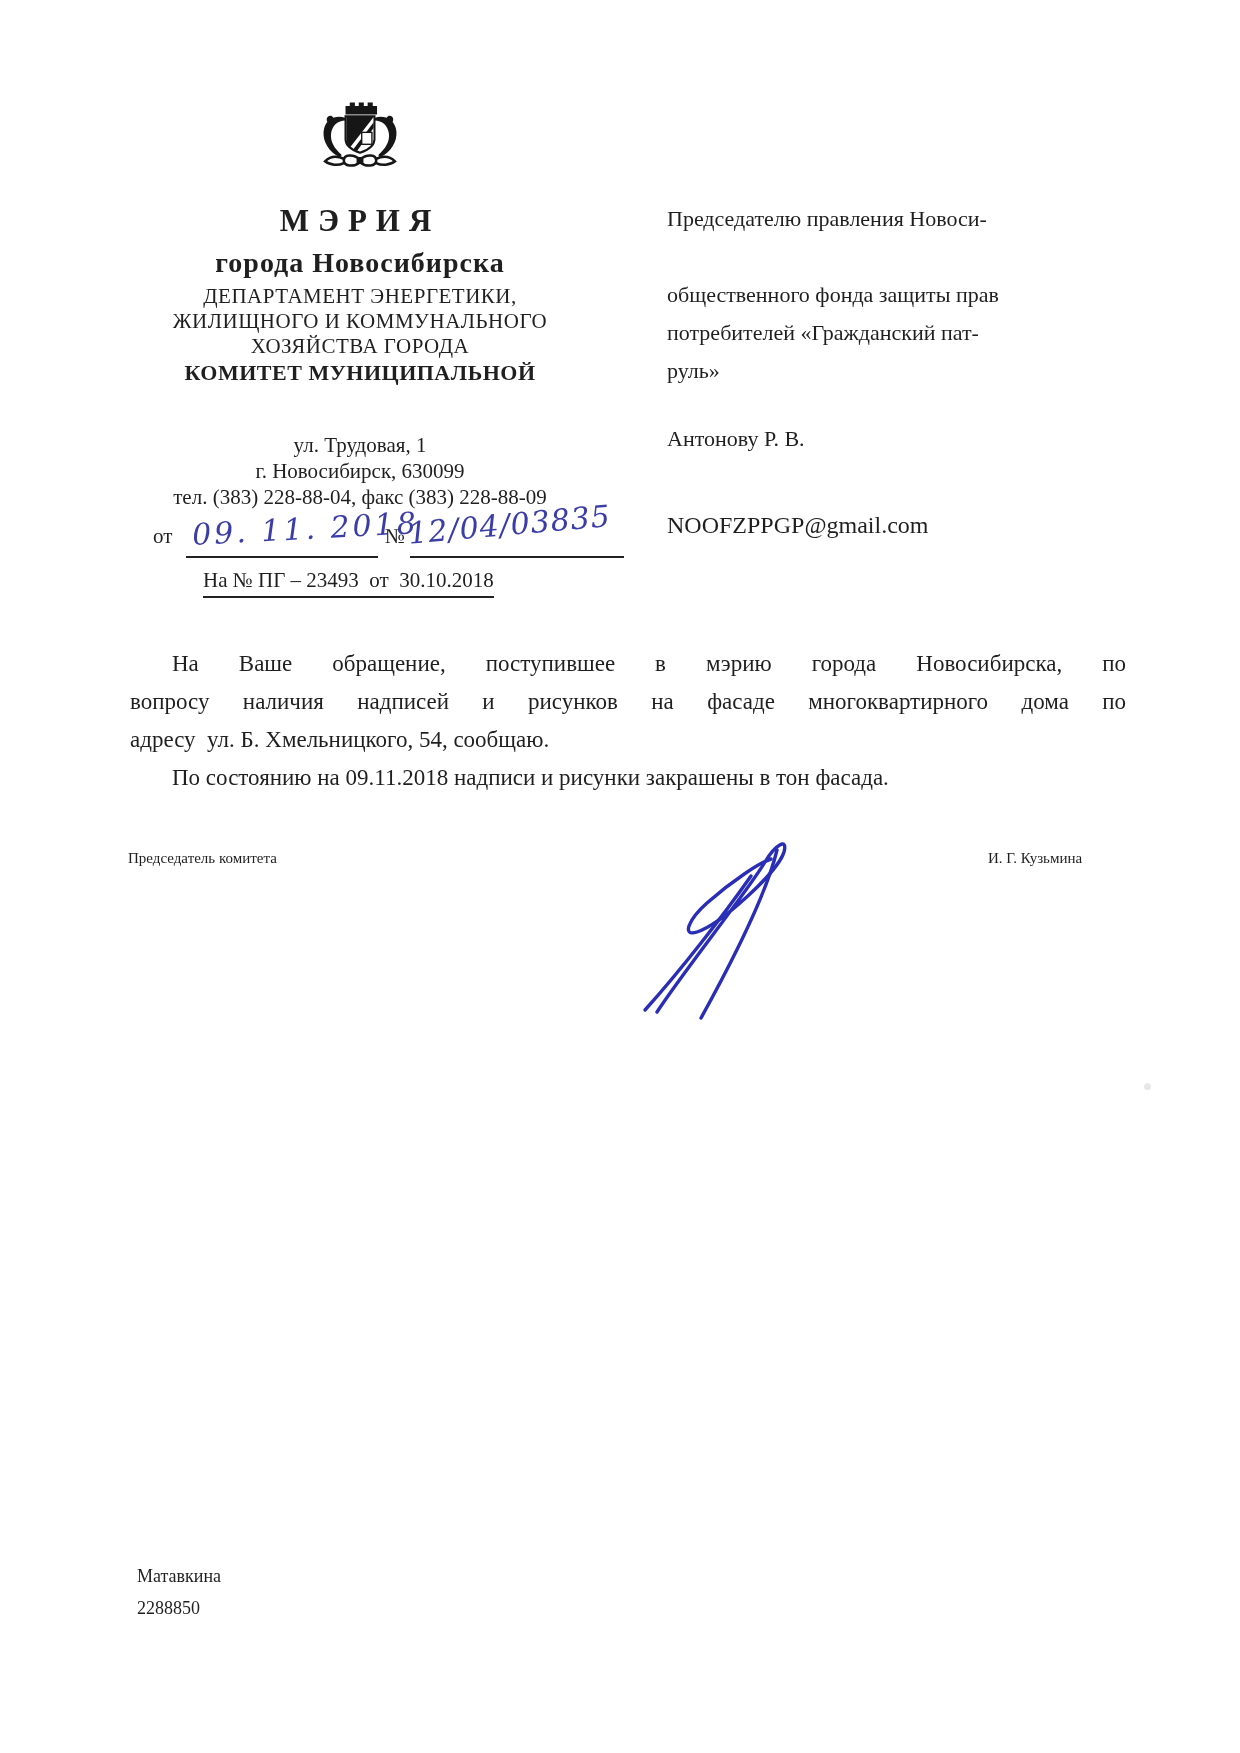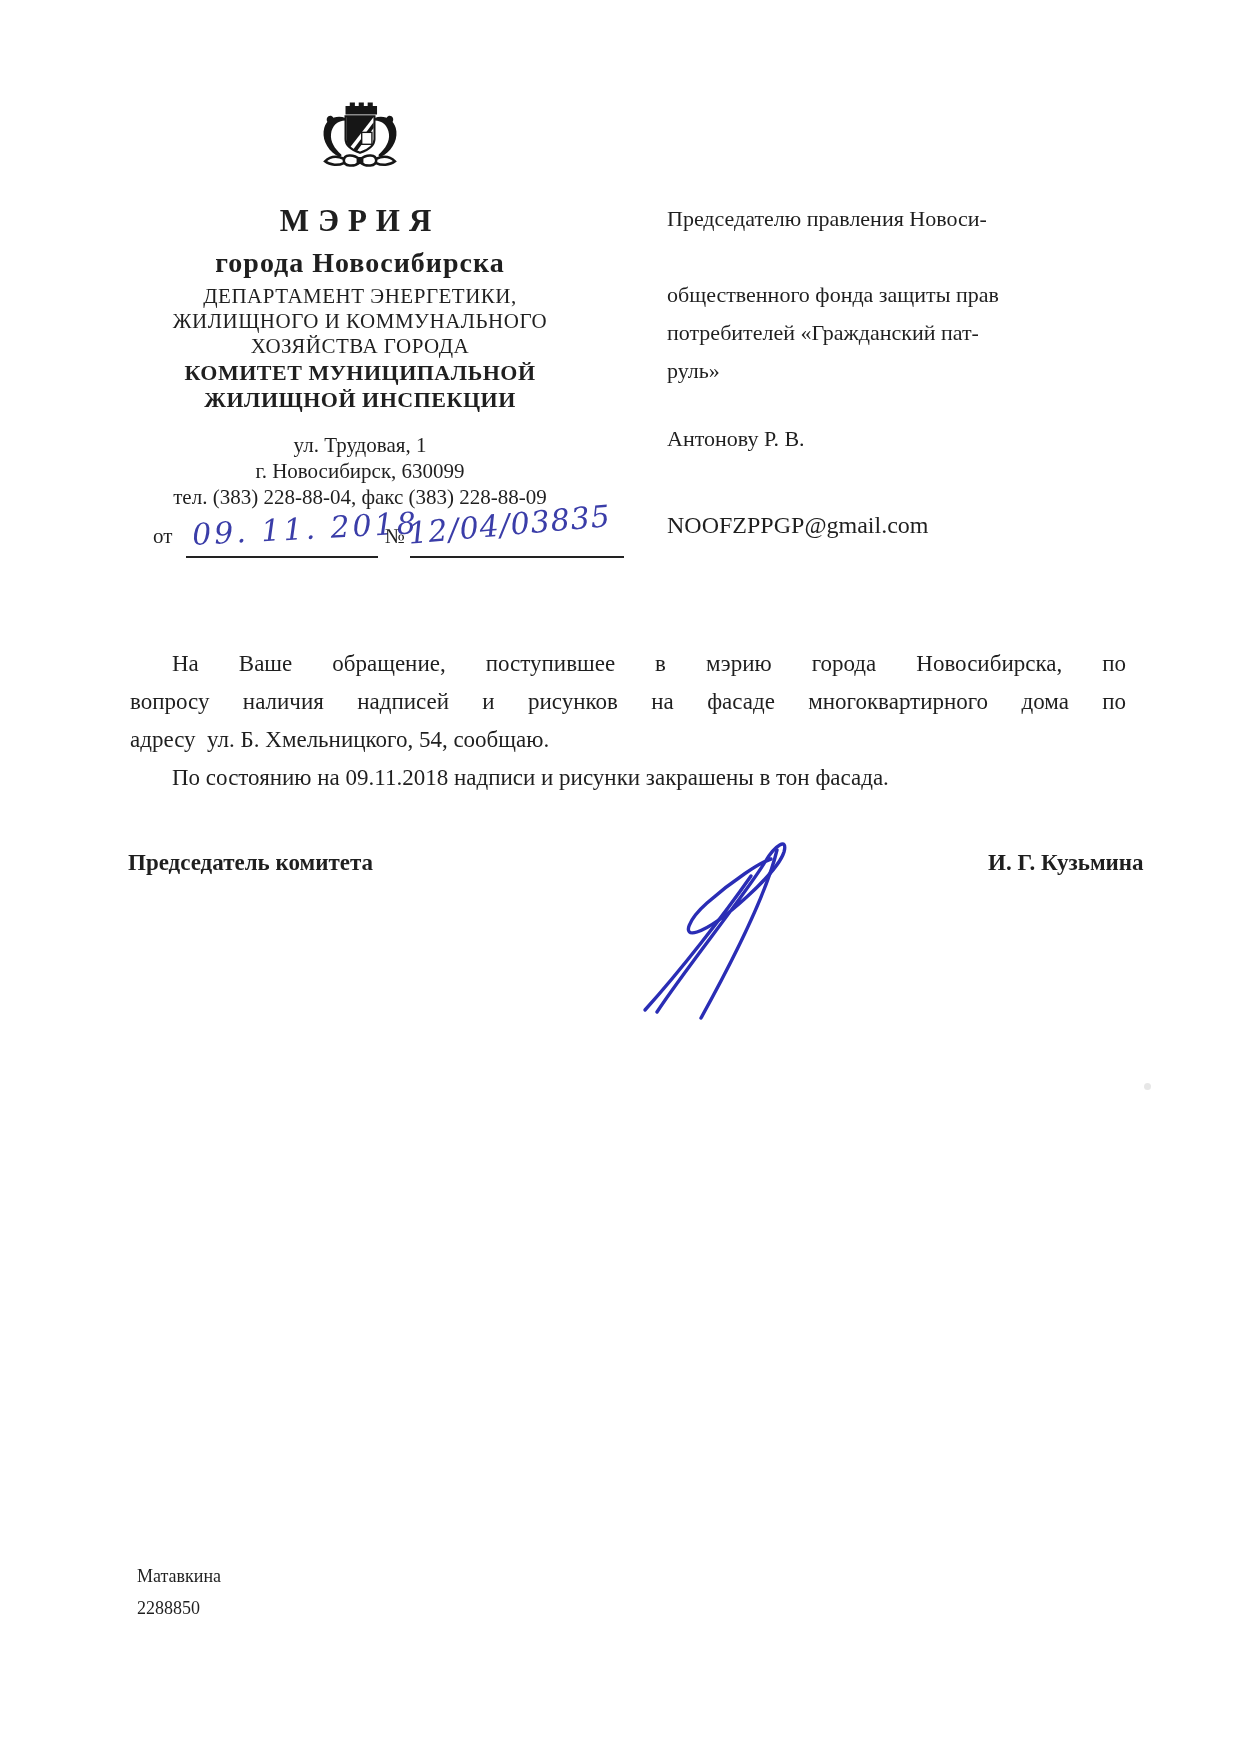--- a/index.html
+++ b/index.html
@@ -19,21 +19,21 @@
   .pre{white-space:pre;}
   .underline-seg{height:2px;background:#222;}
   .handwriting{
     font-family:"DejaVu Serif", serif;font-style:italic;
     color:#3a3da8;letter-spacing:3px;white-space:pre;
   }
   .ref-underlined{border-bottom:2px solid #222;padding-bottom:3px;}
   .recipient{left:667px;width:380px;font-size:22px;line-height:38px;}
   .body-line{left:130px;width:996px;font-size:23px;line-height:38px;}
   .just{text-align:justify;text-align-last:justify;}
-  .sig-row{font-size:23px;font-weight:bold;}
+  .sig-row{font-size:15px;}
   .footer-text{font-size:18px;line-height:32px;}
   .speck{width:7px;height:7px;border-radius:50%;background:#c9c9c9;opacity:.45;}
   svg{display:block;}
 </style>
 </head>
 <body>
 
 <div class="page">
 
   <div class="abs" style="left:317px;top:100px;width:86px;height:92px;">
@@ -63,32 +63,32 @@
       <rect x="46" y="67" width="8" height="8" rx="2" fill="#161616"></rect>
     </svg>
   </div>
 
   <div class="abs header-col t-meria" style="top:203px;">МЭРИЯ</div>
   <div class="abs header-col t-city" style="top:247px;">города Новосибирска</div>
   <div class="abs header-col t-dept" style="top:284px;">ДЕПАРТАМЕНТ ЭНЕРГЕТИКИ,</div>
   <div class="abs header-col t-dept" style="top:309px;">ЖИЛИЩНОГО И КОММУНАЛЬНОГО</div>
   <div class="abs header-col t-dept" style="top:334px;">ХОЗЯЙСТВА ГОРОДА</div>
   <div class="abs header-col t-comm" style="top:360px;">КОМИТЕТ МУНИЦИПАЛЬНОЙ</div>
-  <div class="abs header-col t-comm" style="top:387px;">ЖИЛИЩНОЙ ИНСПЕКЦИИ</div>
   <div class="abs header-col t-addr" style="top:433px;">ул. Трудовая, 1</div>
   <div class="abs header-col t-addr" style="top:459px;">г. Новосибирск, 630099</div>
   <div class="abs header-col t-addr" style="top:485px;left:140px;width:440px;">тел. (383) 228-88-04, факс (383) 228-88-09</div>
 
   <div class="abs t-small" style="left:153px;top:524px;">от</div>
   <div class="abs underline-seg" style="left:186px;top:556px;width:192px;"></div>
   <div class="abs handwriting" style="left:192px;top:511px;font-size:30px;transform:rotate(-3deg);">09. 11. 2018</div>
   <div class="abs t-small" style="left:385px;top:524px;">№</div>
   <div class="abs underline-seg" style="left:410px;top:556px;width:214px;"></div>
   <div class="abs handwriting" style="left:408px;top:507px;font-size:30px;letter-spacing:1px;transform:rotate(-5deg);">12/04/03835</div>
 
+  <div class="abs t-small pre ref-underlined" style="left:203px;top:568px;">На № ПГ – 23493  от  30.10.2018</div>
 
   <div class="abs recipient" style="top:200px;">Председателю правления Новоси-</div>
   <div class="abs recipient" style="top:276px;">общественного фонда защиты прав</div>
   <div class="abs recipient" style="top:314px;">потребителей «Гражданский пат-</div>
   <div class="abs recipient" style="top:352px;">руль»</div>
   <div class="abs recipient" style="top:420px;">Антонову Р. В.</div>
   <div class="abs" style="left:667px;top:512px;font-size:24px;">NOOFZPPGP@gmail.com</div>
 
   <div class="abs body-line just" style="top:645px;text-indent:42px;">На Ваше обращение, поступившее в мэрию города Новосибирска, по</div>
   <div class="abs body-line just" style="top:683px;">вопросу наличия надписей и рисунков на  фасаде многоквартирного дома по</div>

